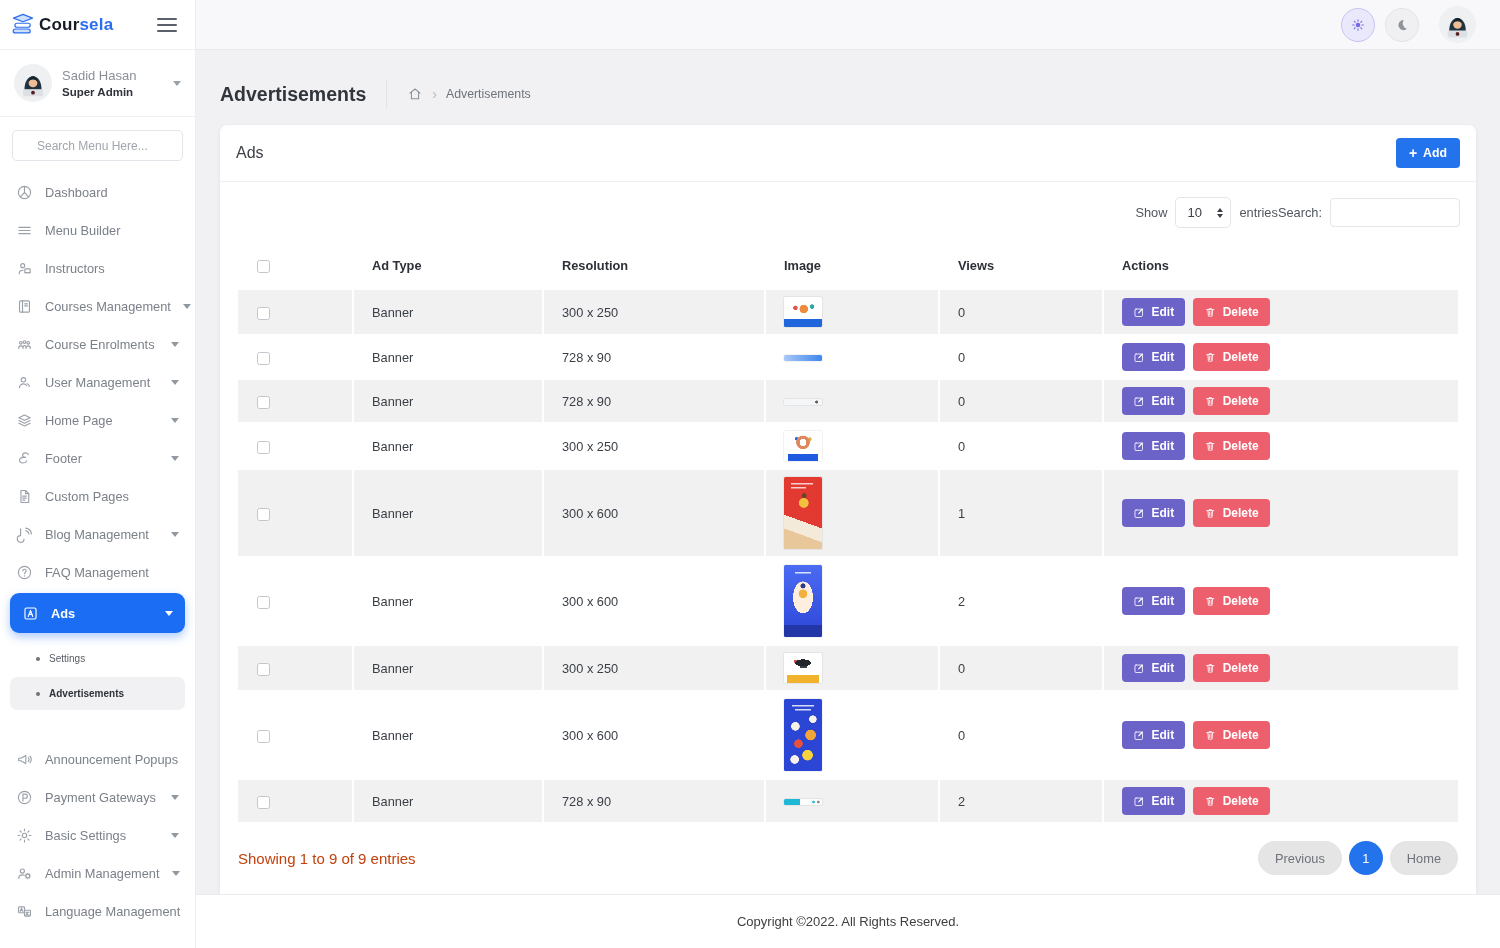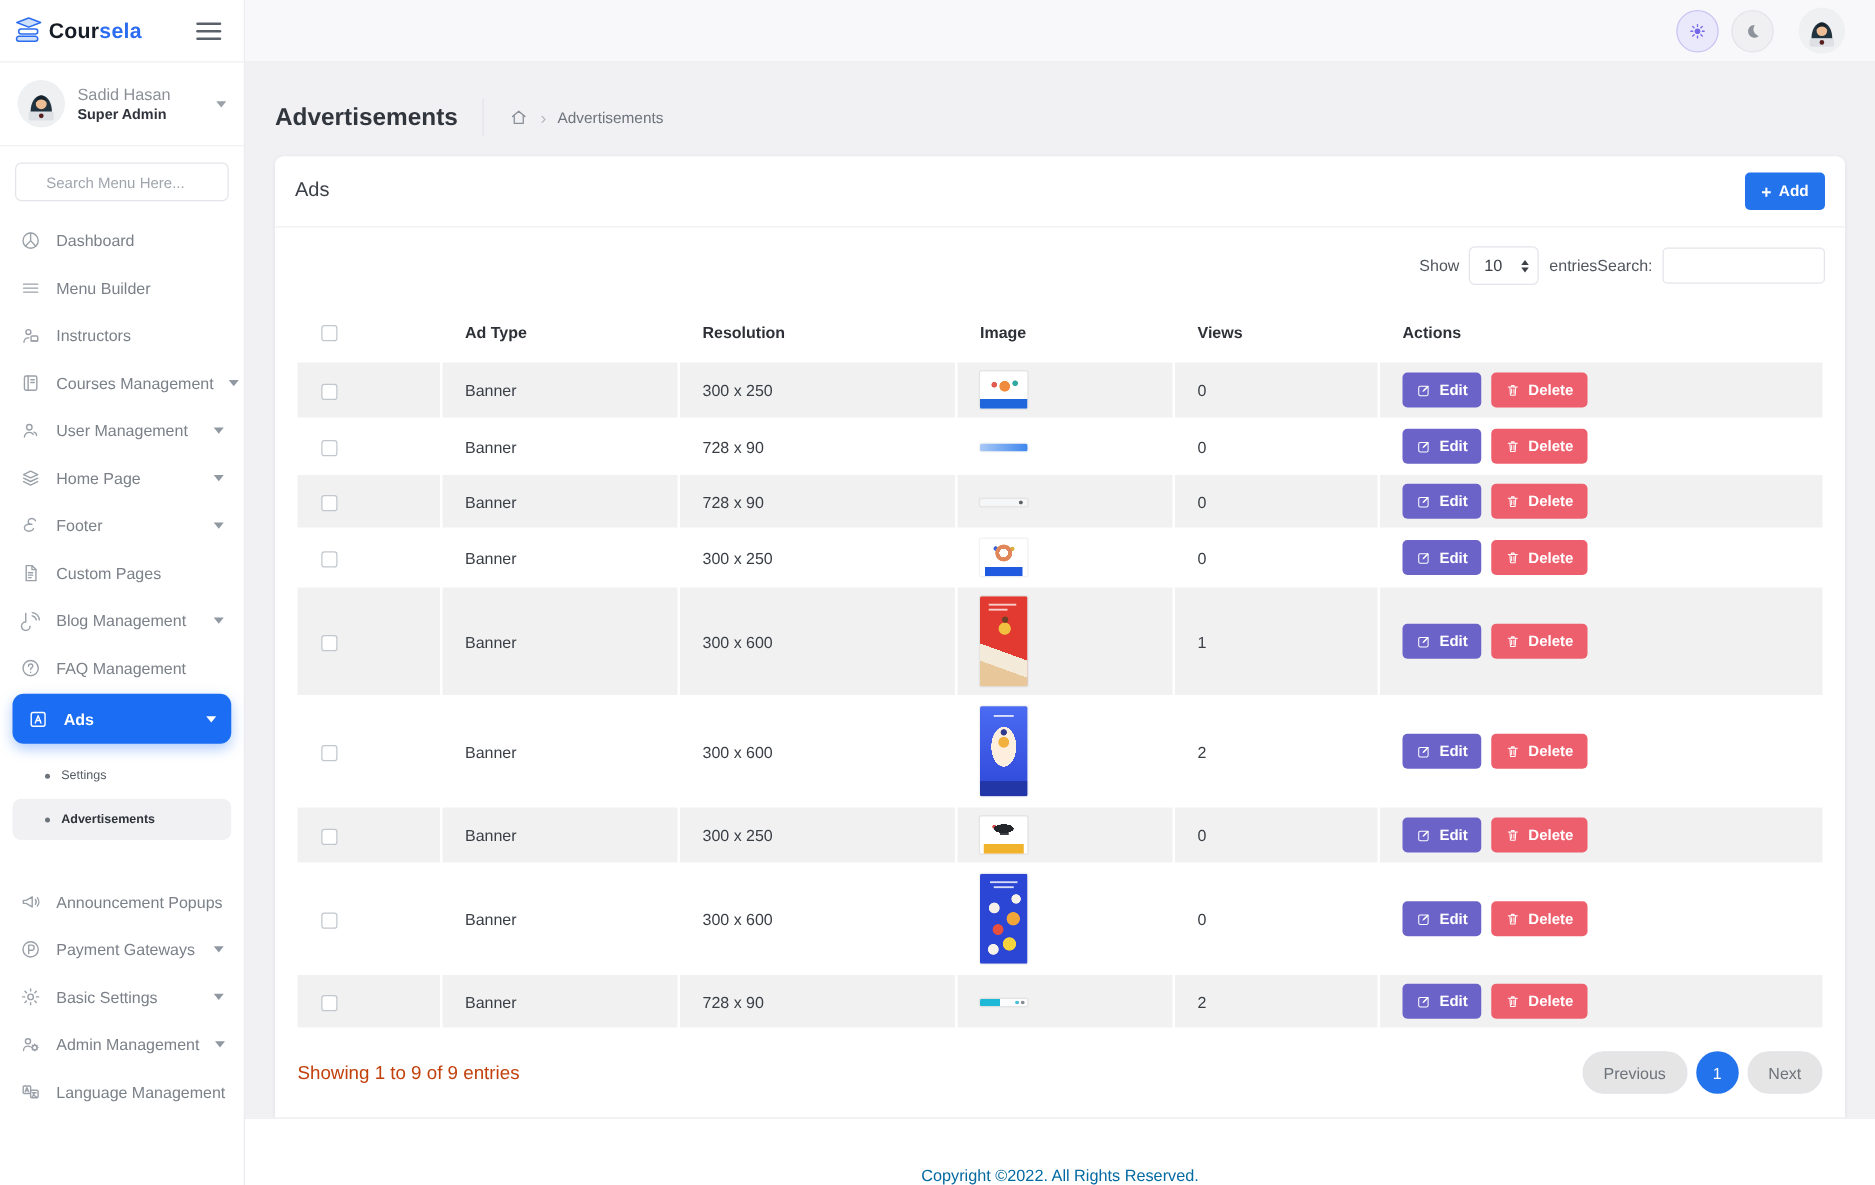--- a/index.html
+++ b/index.html
@@ -152,21 +152,21 @@
     radial-gradient(circle at 78% 50%, #49c0d8 0 1.2px, rgba(0,0,0,0) 1.7px),
     radial-gradient(circle at 90% 50%, #8a8f96 0 1.2px, rgba(0,0,0,0) 1.7px);}
 
   .table-foot{display:flex;align-items:center;justify-content:space-between;padding:17px 2px 20px;border-bottom:1px solid #efeff3;}
   .info{font-size:15px;color:#c2410c;}
   .pagination{display:flex;align-items:center;gap:7px;}
   .page-btn{font-family:inherit;cursor:pointer;}
   .page-btn.prev,.page-btn.next{background:#e5e5e5;border:1px solid #e3e3e9;border-radius:17px;height:34px;padding:0 16px;font-size:12.8px;color:#6e737b;}
   .page-btn.num{width:34px;height:34px;border-radius:50%;border:none;background:var(--accent);color:#fff;font-size:12.8px;}
 
-  .foot{height:54px;min-height:54px;background:#fff;border-top:1px solid #ebebef;display:flex;align-items:flex-end;justify-content:center;font-size:13px;color:#0369a1;}
+  .foot{height:54px;min-height:54px;background:#fff;border-top:1px solid #ebebef;display:flex;align-items:center;justify-content:center;font-size:13px;color:#404040;}
 </style>
 </head>
 <body>
 
 <div class="app">
 
   <aside class="sidebar">
     <div class="side-head">
       <a class="brand">
         <svg class="ic-logo" viewBox="0 0 30 30">
@@ -227,20 +227,30 @@
             <path d="M12.5 18h7.5"></path>
           </svg>
           <span class="nav-label">Instructors</span>
         </a>
         <a class="nav-item">
           <svg class="ic " viewBox="0 0 24 24" fill="none" stroke="currentColor" stroke-width="1.6" stroke-linecap="round" stroke-linejoin="round">
             <rect x="5" y="4" width="14" height="16" rx="1.8"></rect>
             <path d="M9.2 4v16M12.3 8.2h3.8M12.3 11.2h3.8"></path>
           </svg>
           <span class="nav-label">Courses Management</span>
+          <span class="caret"></span>
+        </a>
+        <a class="nav-item">
+          <svg class="ic " viewBox="0 0 24 24" fill="none" stroke="currentColor" stroke-width="1.6" stroke-linecap="round" stroke-linejoin="round">
+            <circle cx="6.8" cy="9.6" r="1.9"></circle>
+            <circle cx="12" cy="8.6" r="1.9"></circle>
+            <circle cx="17.2" cy="9.6" r="1.9"></circle>
+            <path d="M3.8 17.5c0-2.1 1.3-3.6 3-3.6 1 0 1.9.5 2.4 1.4M9.8 17.5c0-2.4 1-4.1 2.2-4.1s2.2 1.7 2.2 4.1M14.8 15.3c.5-.9 1.4-1.4 2.4-1.4 1.7 0 3 1.5 3 3.6"></path>
+          </svg>
+          <span class="nav-label">Course Enrolments</span>
           <span class="caret"></span>
         </a>
         <a class="nav-item">
           <svg class="ic " viewBox="0 0 24 24" fill="none" stroke="currentColor" stroke-width="1.6" stroke-linecap="round" stroke-linejoin="round">
             <circle cx="10.5" cy="8.2" r="3.1"></circle>
             <path d="M5 19.3c0-3.2 2.4-5.3 5.5-5.3 1.9 0 3.5.8 4.5 2.2M15.8 13.7c1.7.5 2.9 2 2.9 3.9"></path>
           </svg>
           <span class="nav-label">User Management</span>
           <span class="caret"></span>
         </a>
@@ -613,21 +623,21 @@
                     </button></td>
                 </tr>
               </tbody>
           </table>
 
           <div class="table-foot">
             <div class="info">Showing 1 to 9 of 9 entries</div>
             <div class="pagination">
               <button class="page-btn prev">Previous</button>
               <button class="page-btn num">1</button>
-              <button class="page-btn next">Next</button>
+              <button class="page-btn next">Home</button>
             </div>
           </div>
 
         </div>
       </section>
     </div>
 
     <footer class="foot">
       <span>Copyright ©2022. All Rights Reserved.</span>
     </footer>

